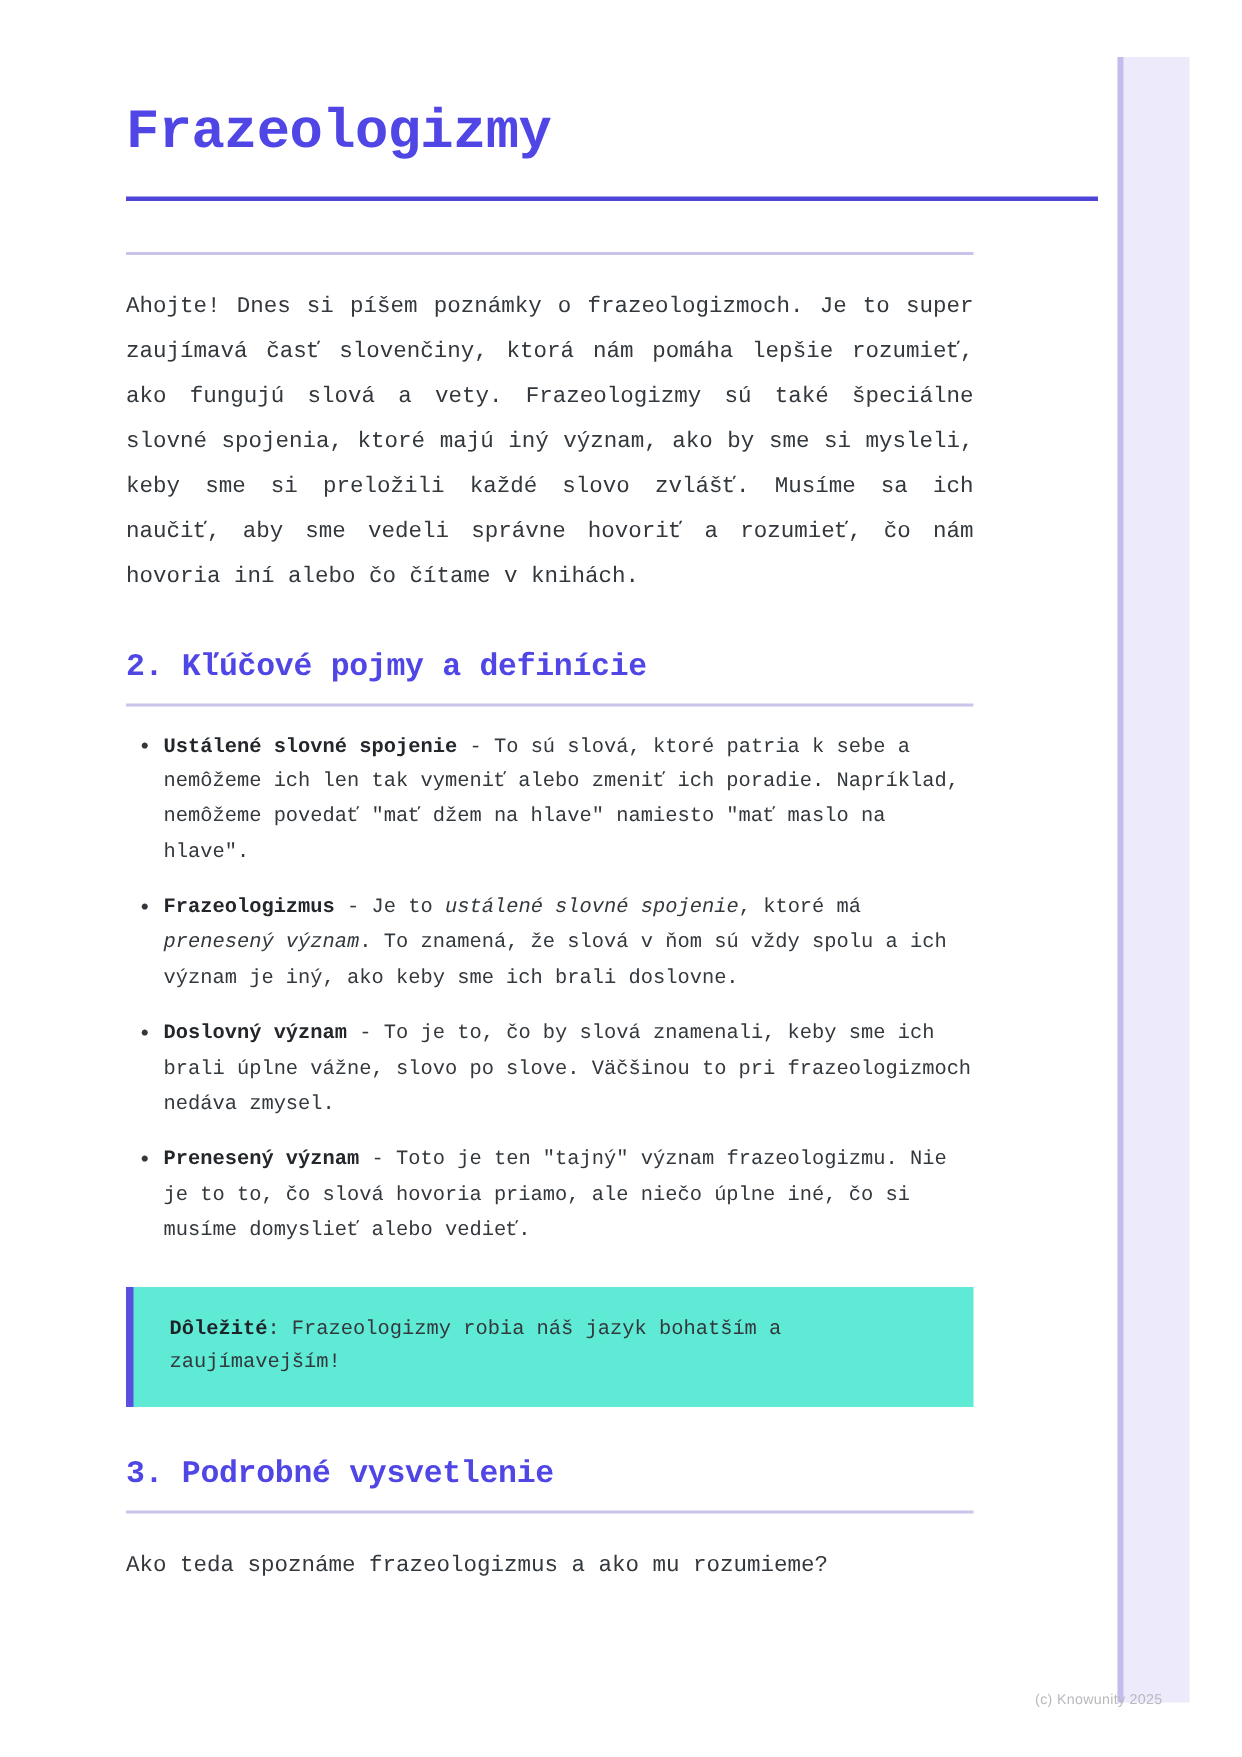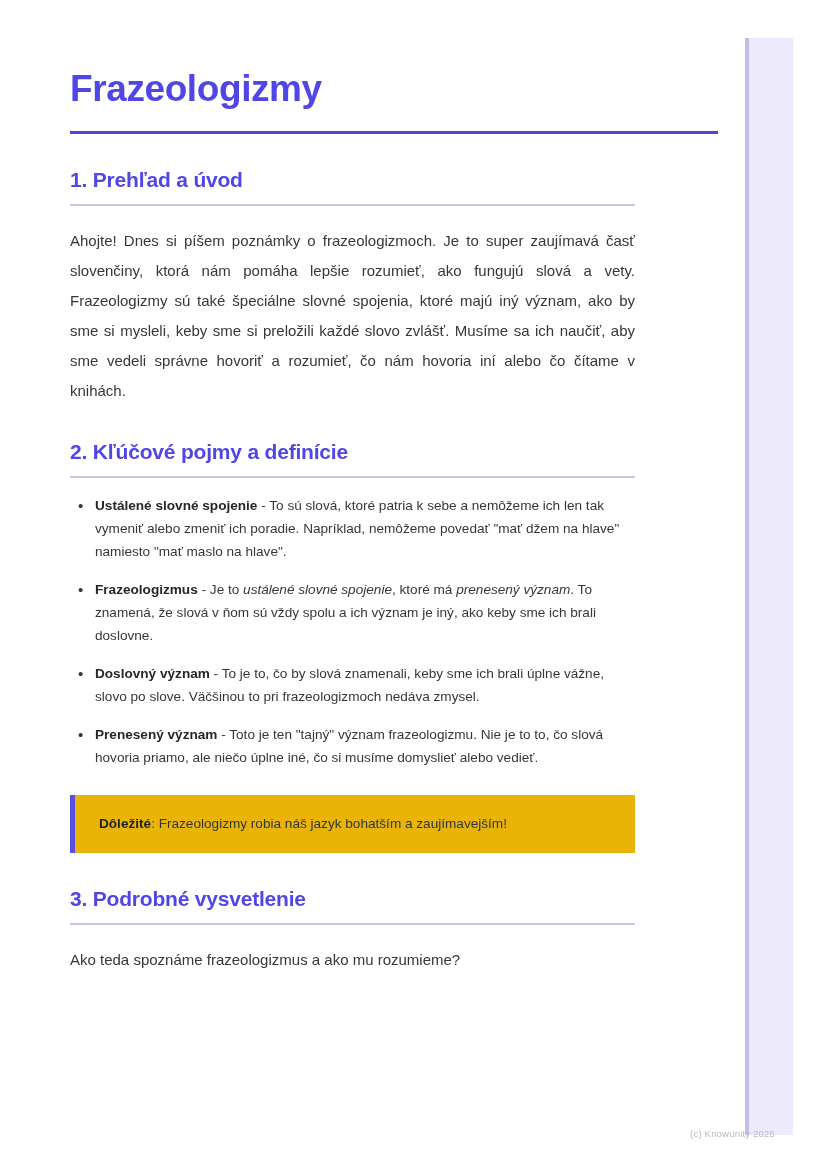--- a/index.html
+++ b/index.html
@@ -36,23 +36,24 @@
   .page {
     position: absolute;
     left: 0;
     top: 0;
     width: 828px;
     height: 1171px;
   }
 
   .content {
     position: absolute;
-    left: 70px;
+    left: 84px;
     top: 68px;
     width: 565px;
+    font-family: Liberation Mono, monospace;
   }
 
   .doc-title {
     font-size: 37px;
     font-weight: bold;
     color: #5046e5;
     letter-spacing: -0.4px;
     line-height: 1.15;
     margin: 0;
   }
@@ -112,21 +113,21 @@
     font-size: 15px;
     color: #33383d;
   }
   ul.term-list b { font-weight: bold; color: #23272b; }
   ul.term-list i { font-style: italic; }
 
   .callout {
     margin-top: 26px;
     width: 565px;
     box-sizing: border-box;
-    background: #eab308;
+    background: #5eead4;
     border-left: 5px solid #5b4fe0;
     padding: 18px 20px 18px 24px;
     font-size: 13.6px;
     line-height: 1.6;
     color: #33383d;
   }
   .callout b { font-weight: bold; color: #1f2327; }
 
   .footer {
     position: absolute;
@@ -146,21 +147,20 @@
 
   <div class="side-band"></div>
   <div class="side-band-edge"></div>
 
   <div class="content">
 
     <h1 class="doc-title">Frazeologizmy</h1>
     <div class="title-rule"></div>
 
     <div class="section">
-      <h2 class="section-title">1. Prehľad a úvod</h2>
       <div class="section-rule"></div>
       <p class="body-text">Ahojte! Dnes si píšem poznámky o frazeologizmoch. Je to super zaujímavá časť slovenčiny, ktorá nám pomáha lepšie rozumieť, ako fungujú slová a vety. Frazeologizmy sú také špeciálne slovné spojenia, ktoré majú iný význam, ako by sme si mysleli, keby sme si preložili každé slovo zvlášť. Musíme sa ich naučiť, aby sme vedeli správne hovoriť a rozumieť, čo nám hovoria iní alebo čo čítame v knihách.</p>
     </div>
 
     <div class="section">
       <h2 class="section-title">2. Kľúčové pojmy a definície</h2>
       <div class="section-rule"></div>
 
       <ul class="term-list">
         <li>

